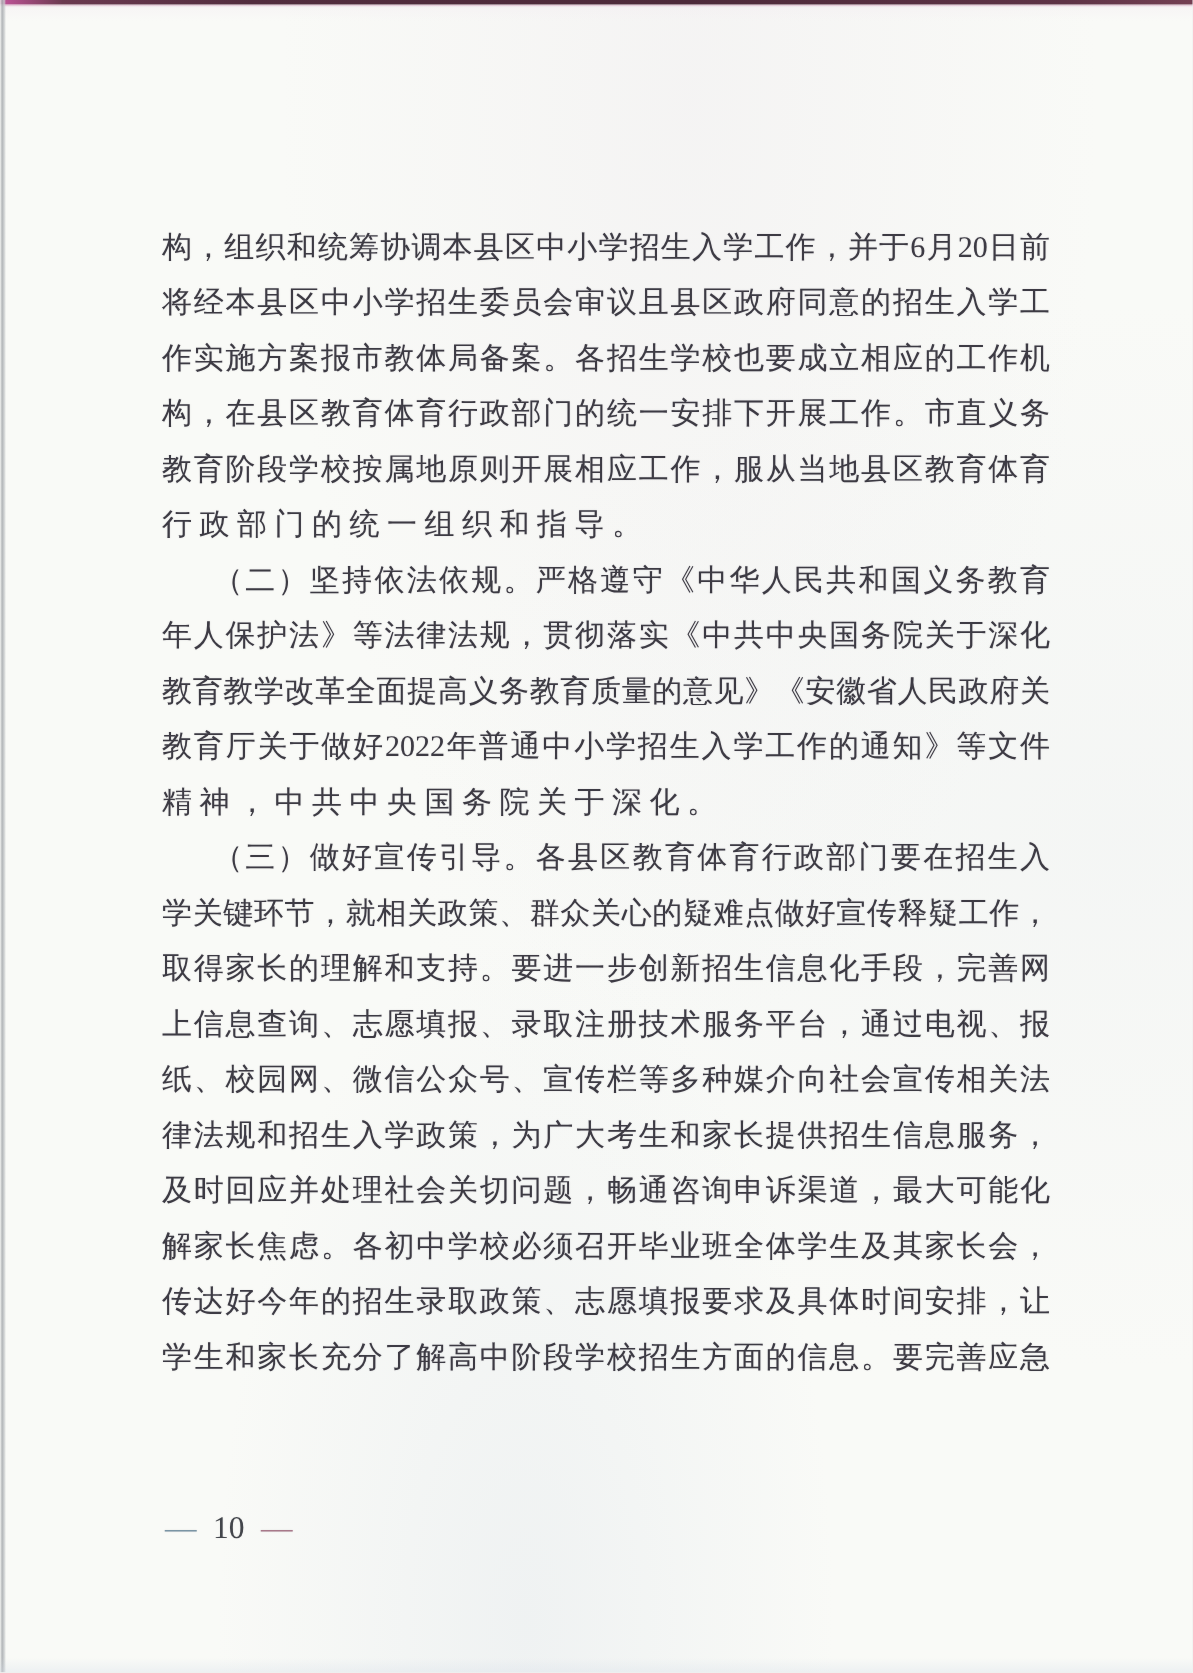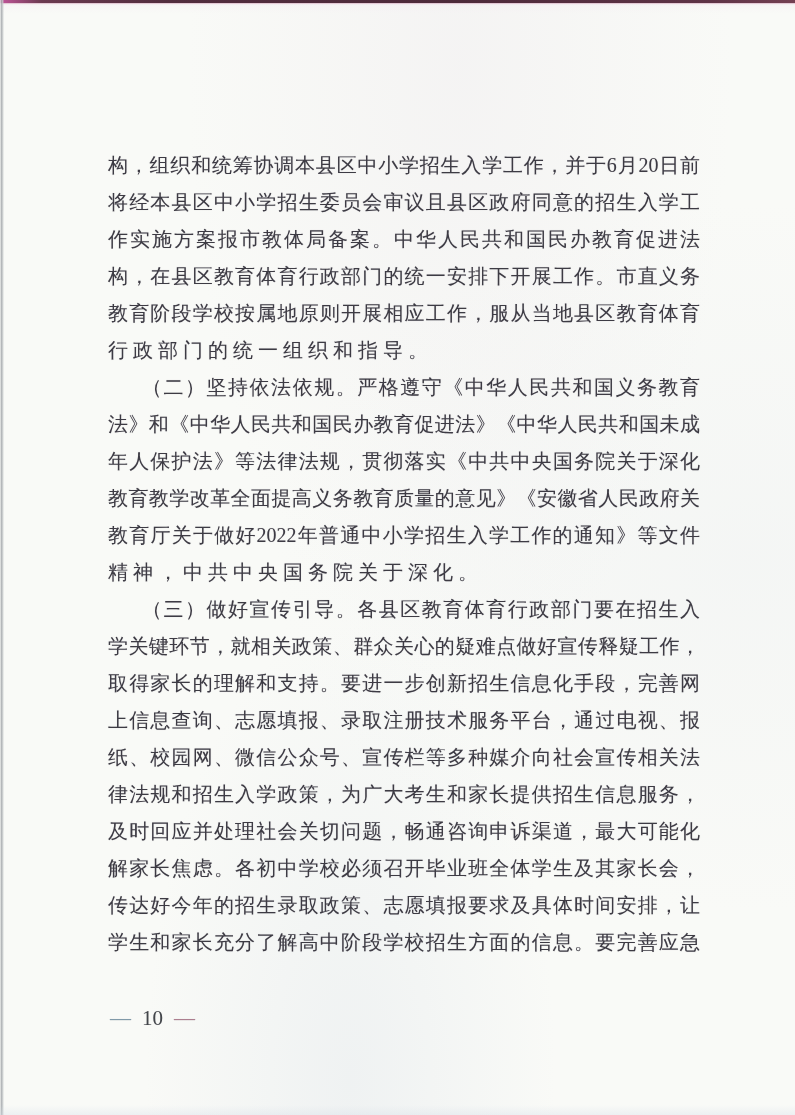--- a/index.html
+++ b/index.html
@@ -84,26 +84,25 @@
 <body>
 
 <div class="page" style="background-color: rgb(249, 250, 247);">
   <div class="top-edge"></div>
   <div class="left-edge"></div>
   <div class="bottom-fade"></div>
 
   <div class="text-block" style="color: rgb(61, 59, 68);">
       <div class="line just">构，组织和统筹协调本县区中小学招生入学工作，并于6月20日前</div>
       <div class="line just">将经本县区中小学招生委员会审议且县区政府同意的招生入学工</div>
-      <div class="line just">作实施方案报市教体局备案。中华人民共和国民办教育促进法</div>
+      <div class="line just">作实施方案报市教体局备案。各招生学校也要成立相应的工作机</div>
       <div class="line just">构，在县区教育体育行政部门的统一安排下开展工作。市直义务</div>
       <div class="line just">教育阶段学校按属地原则开展相应工作，服从当地县区教育体育</div>
       <div class="line flush">行政部门的统一组织和指导。</div>
       <div class="line just ind">（二）坚持依法依规。严格遵守《中华人民共和国义务教育</div>
-      <div class="line just">法》和《中华人民共和国民办教育促进法》《中华人民共和国未成</div>
       <div class="line just">年人保护法》等法律法规，贯彻落实《中共中央国务院关于深化</div>
       <div class="line just">教育教学改革全面提高义务教育质量的意见》《安徽省人民政府关</div>
       <div class="line just">教育厅关于做好2022年普通中小学招生入学工作的通知》等文件</div>
       <div class="line flush">精神，中共中央国务院关于深化。</div>
       <div class="line just ind">（三）做好宣传引导。各县区教育体育行政部门要在招生入</div>
       <div class="line just">学关键环节，就相关政策、群众关心的疑难点做好宣传释疑工作，</div>
       <div class="line just">取得家长的理解和支持。要进一步创新招生信息化手段，完善网</div>
       <div class="line just">上信息查询、志愿填报、录取注册技术服务平台，通过电视、报</div>
       <div class="line just">纸、校园网、微信公众号、宣传栏等多种媒介向社会宣传相关法</div>
       <div class="line just">律法规和招生入学政策，为广大考生和家长提供招生信息服务，</div>

